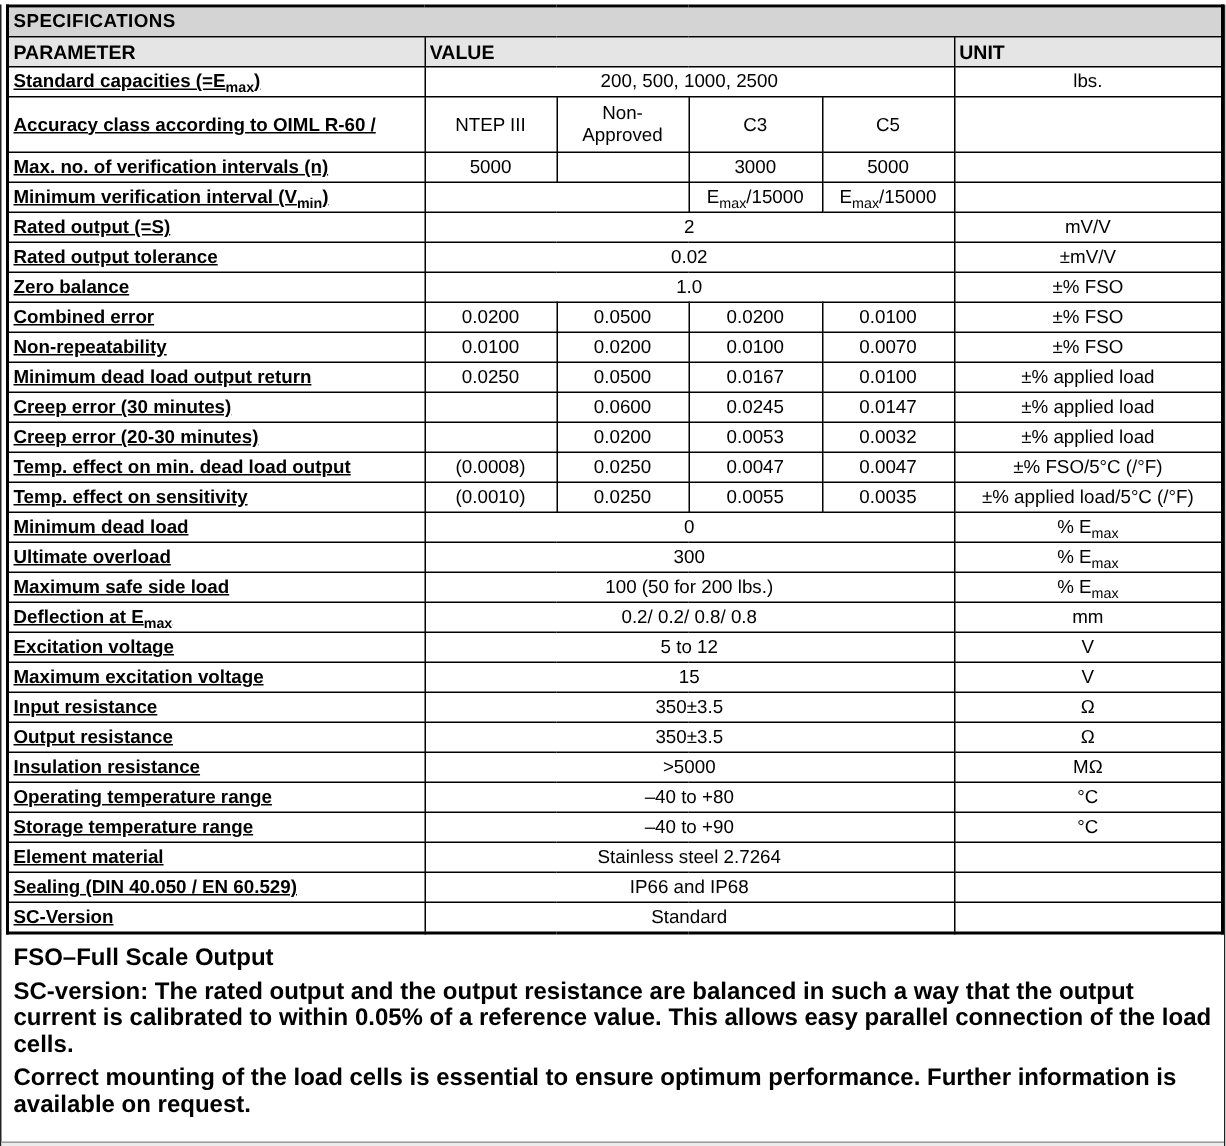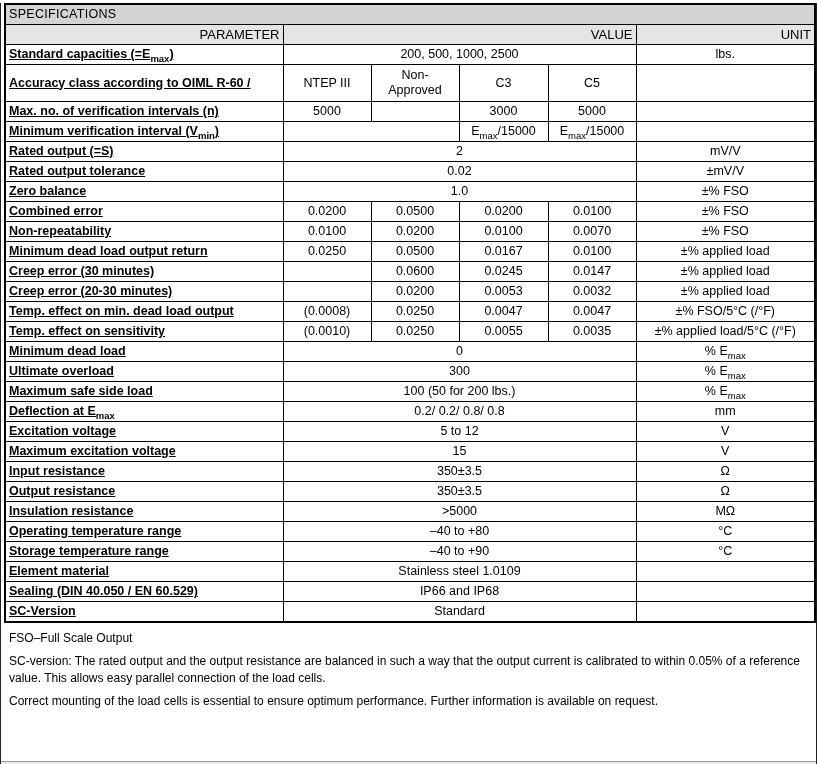--- a/index.html
+++ b/index.html
@@ -2,29 +2,29 @@
 <html><head>
 <meta charset="utf-8">
 <style>
   html,body{margin:0;padding:0;background:#fff;}
   body{width:817px;height:764px;font-family:"Liberation Sans",sans-serif;color:#000;position:relative;overflow:hidden;}
   .page{position:relative;width:817px;height:764px;box-sizing:border-box;
         border-left:1px solid #222;border-right:1px solid #222;background:#fff;}
   table.spec{border-collapse:collapse;table-layout:fixed;width:810px;margin:3px 0 0 3px;border:2px solid #000;}
   table.spec td{border:1px solid #000;font-size:12.5px;line-height:15px;padding:2px 3px;height:15px;
                 overflow:hidden;white-space:normal;}
-  td.title-cell{background:#d4d4d4;font-weight:normal;font-size:15px;line-height:16px;text-align:left;
+  td.title-cell{background:#d4d4d4;font-weight:bold;font-size:15px;line-height:16px;text-align:left;
                 padding:2px 7px;border-bottom:3px solid #000;letter-spacing:.3px;}
-  tr.hdr td{background:#e5e5e5;font-weight:normal;text-align:right;font-size:13px;}
+  tr.hdr td{background:#e5e5e5;font-weight:bold;text-align:left;font-size:13px;}
   td.param{font-weight:bold;text-align:left;font-size:13px;padding-left:5px;text-decoration:underline;}
   td.val,td.unit{text-align:center;}
   tr.tall td{height:32px;}
   sub{font-size:9.5px;line-height:0;}
   .footer{margin:7px 0 0 8px;}
-  .footer p{margin:0 6px 5px 0;font-size:12px;line-height:17.5px;}
+  .footer p{margin:0 6px 5px 0;font-size:16px;line-height:17.5px;font-weight:bold;}
   .bottom-strip{position:absolute;left:0;right:0;bottom:0;height:5px;background:#ececec;border-top:1px solid #9a9a9a;}
 </style>
 </head>
 <body>
 
 <div class="page">
 
   <table class="spec">
     <colgroup>
       <col style="width:278px">
@@ -194,21 +194,21 @@
           <td class="val" colspan="4">–40 to +80</td>
           <td class="unit">°C</td>
         </tr>
         <tr>
           <td class="param">Storage temperature range</td>
           <td class="val" colspan="4">–40 to +90</td>
           <td class="unit">°C</td>
         </tr>
         <tr>
           <td class="param">Element material</td>
-          <td class="val" colspan="4">Stainless steel 1.0109</td>
+          <td class="val" colspan="4">Stainless steel 2.7264</td>
           <td class="unit"></td>
         </tr>
         <tr>
           <td class="param">Sealing (DIN 40.050 / EN 60.529)</td>
           <td class="val" colspan="4">IP66 and IP68</td>
           <td class="unit"></td>
         </tr>
         <tr>
           <td class="param">SC-Version</td>
           <td class="val" colspan="4">Standard</td>

